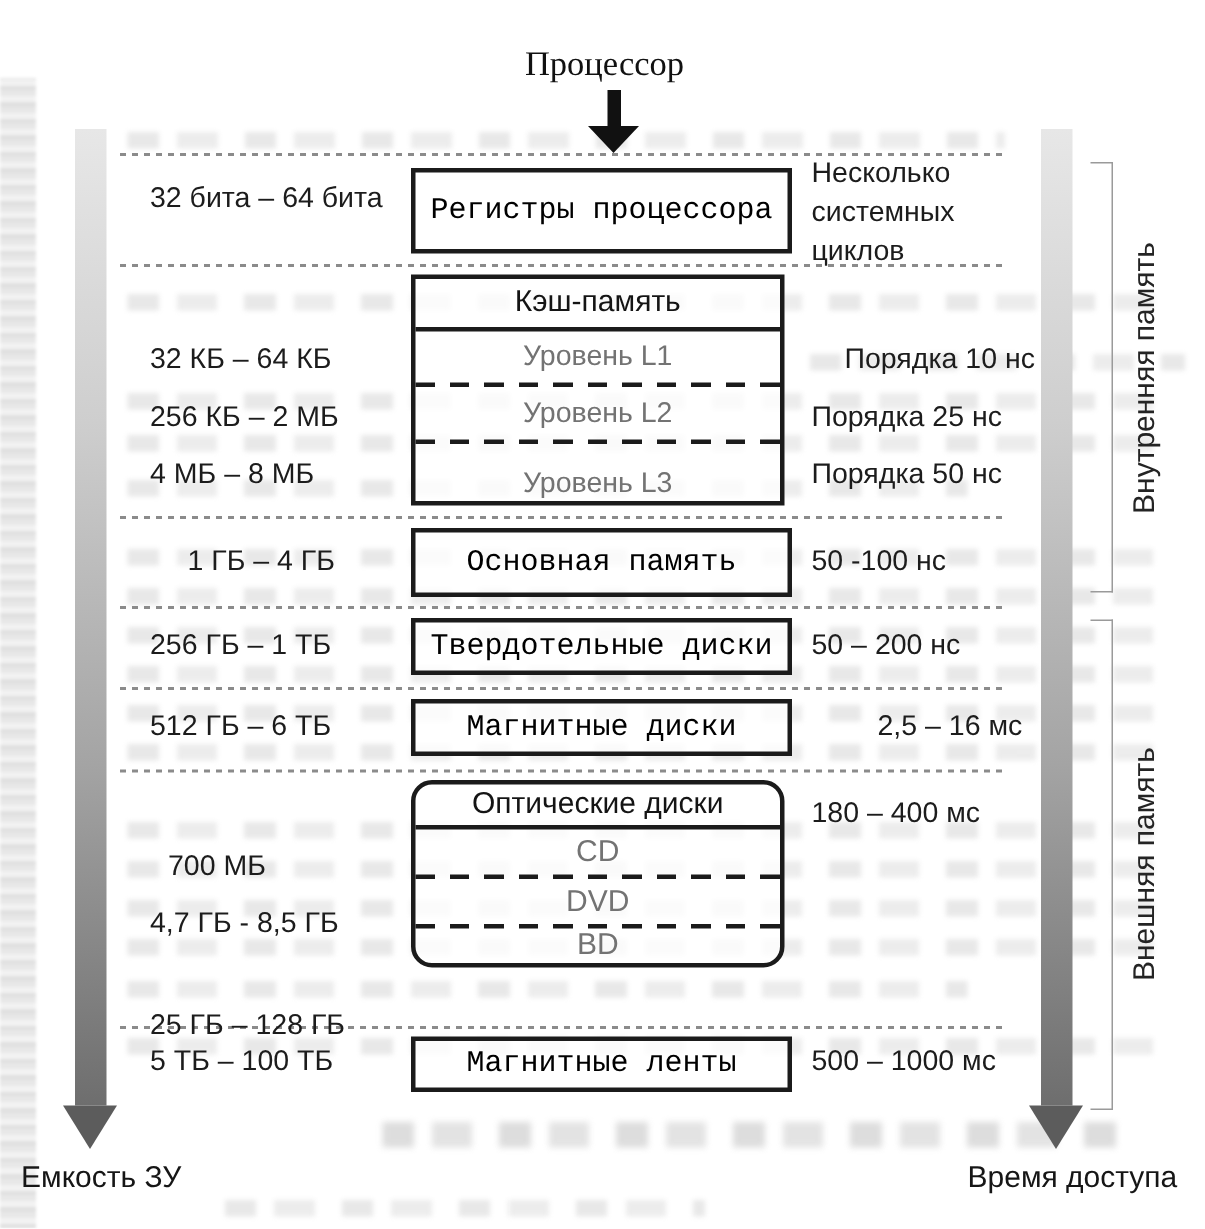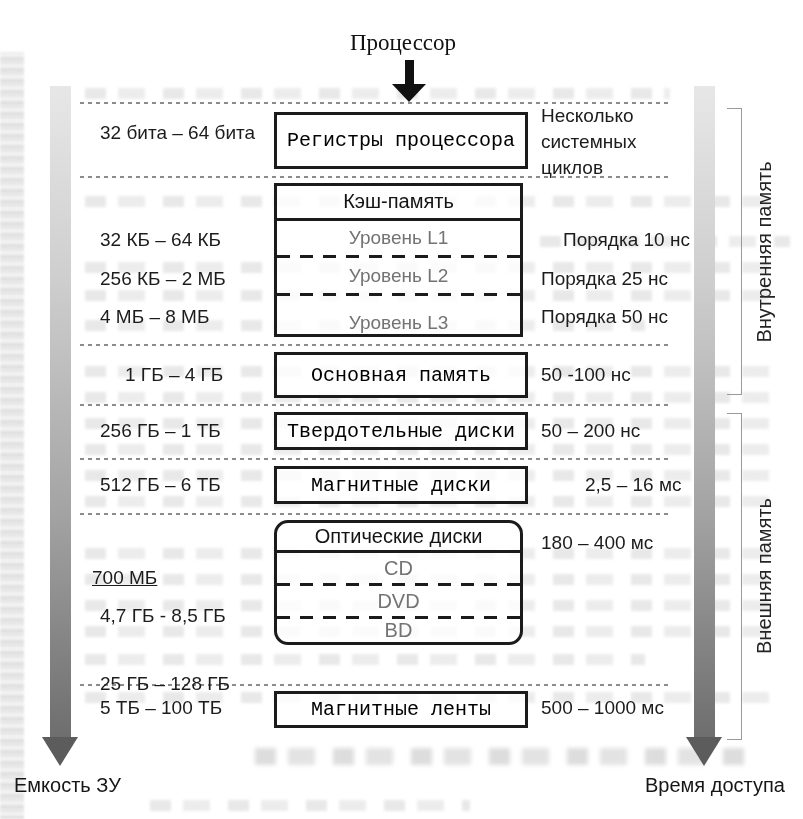--- a/index.html
+++ b/index.html
@@ -134,21 +134,21 @@
     <span>Магнитные ленты</span>
   </div>
 
   <div class="lbl" style="left:100px;top:121px;">32 бита – 64 бита</div>
   <div class="lbl" style="left:100px;top:228px;">32 КБ – 64 КБ</div>
   <div class="lbl" style="left:100px;top:267px;">256 КБ – 2 МБ</div>
   <div class="lbl" style="left:100px;top:305px;">4 МБ – 8 МБ</div>
   <div class="lbl" style="left:100px;top:363px;margin-left:25px;">1 ГБ – 4 ГБ</div>
   <div class="lbl" style="left:100px;top:419px;">256 ГБ – 1 ТБ</div>
   <div class="lbl" style="left:100px;top:473px;">512 ГБ – 6 ТБ</div>
-  <div class="lbl" style="left:92px;top:566px;text-decoration:underline;">700 МБ</div>
+  <div class="lbl" style="left:112px;top:566px;">700 МБ</div>
   <div class="lbl" style="left:100px;top:604px;">4,7 ГБ - 8,5 ГБ</div>
   <div class="lbl" style="left:100px;top:642px;margin-top:30px;">25 ГБ – 128 ГБ</div>
   <div class="lbl" style="left:100px;top:696px;">5 ТБ – 100 ТБ</div>
 
   <div class="lbl wrap" style="left:541px;top:103px;width:118px;">Несколько системных циклов</div>
   <div class="lbl" style="left:563px;top:228px;">Порядка 10 нс</div>
   <div class="lbl" style="left:541px;top:267px;">Порядка 25 нс</div>
   <div class="lbl" style="left:541px;top:305px;">Порядка 50 нс</div>
   <div class="lbl" style="left:541px;top:363px;">50 -100 нс</div>
   <div class="lbl" style="left:541px;top:419px;">50 – 200 нс</div>

